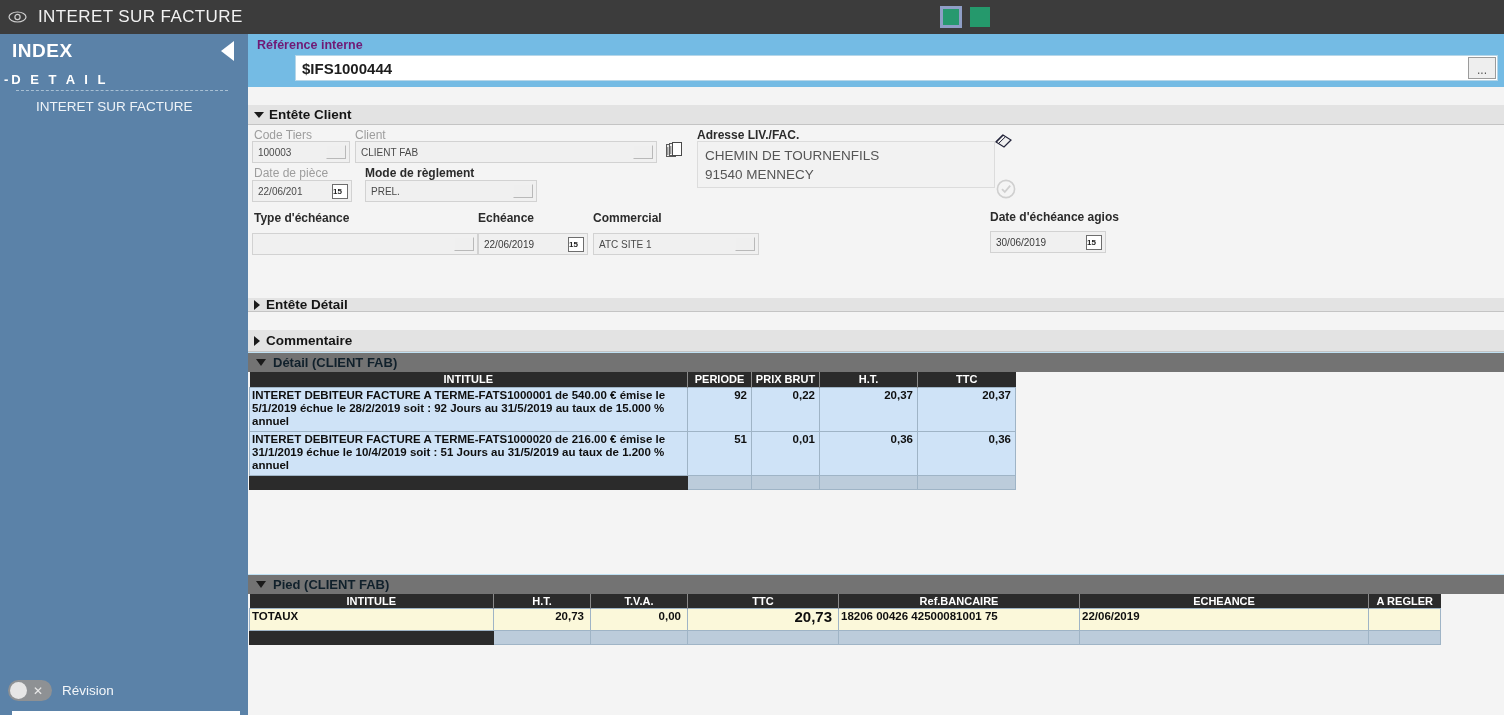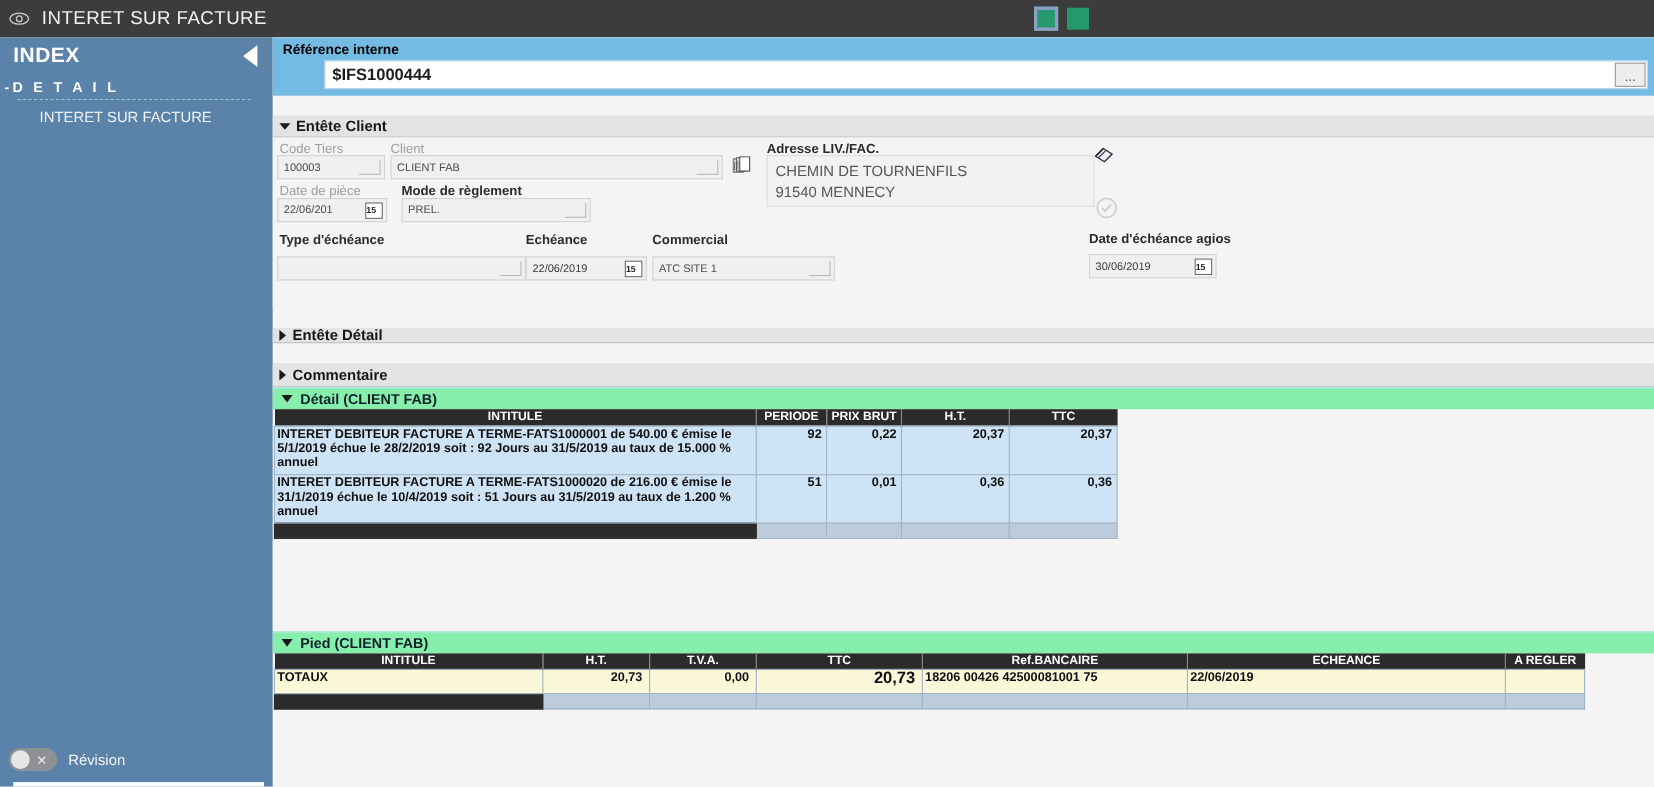--- a/index.html
+++ b/index.html
@@ -91,21 +91,21 @@
   #main {
     position: absolute; left: 248px; top: 34px;
     width: 1256px; height: 681px;
     background: #f4f4f4;
   }
 
   
   .ref-bar {
     background: #74bbe4; padding: 2px 6px 6px 6px;
   }
-  .ref-label { font-size: 12.5px; font-weight: bold; color: #000000; padding: 2px 0 3px 3px; }
+  .ref-label { font-size: 12.5px; font-weight: bold; color: #701a75; padding: 2px 0 3px 3px; }
   .ref-input-wrap { display: flex; align-items: stretch; background: #ffffff; height: 26px; border: 1px solid #b6d6e8; margin-left: 41px; }
   .ref-input {
     flex: 1; border: none; outline: none; background: transparent;
     font-family: "Liberation Sans", sans-serif;
     font-size: 15px; font-weight: bold; color: #1d1d1d; padding-left: 6px;
   }
   .dots-btn {
     width: 28px; background: #eeeeee; border: 1px solid #9b9b9b;
     display: flex; align-items: flex-end; justify-content: center;
     font-size: 12px; color: #555; line-height: 12px; padding-bottom: 2px;
@@ -159,21 +159,21 @@
   .addr-box {
     position: absolute; border: 1px solid #dcdcdc; background: #f2f2f2;
     padding: 4px 7px; font-size: 13.5px; color: #555; line-height: 19px;
   }
   .icon-copy { position: absolute; }
   .icon-book { position: absolute; }
   .icon-check { position: absolute; }
 
   
   .blue-band {
-    background: #86efac; height: 20px; display: flex; align-items: center;
+    background: #737373; height: 20px; display: flex; align-items: center;
     padding-left: 8px; border-top: 1px solid #bfe0f2;
   }
   .blue-band .tri-down {
     width: 0; height: 0; margin-right: 7px;
     border-left: 5px solid transparent; border-right: 5px solid transparent;
     border-top: 7px solid #1a1a1a;
   }
   .blue-band .band-title { font-size: 13px; font-weight: bold; color: #10202b; }
 
   

